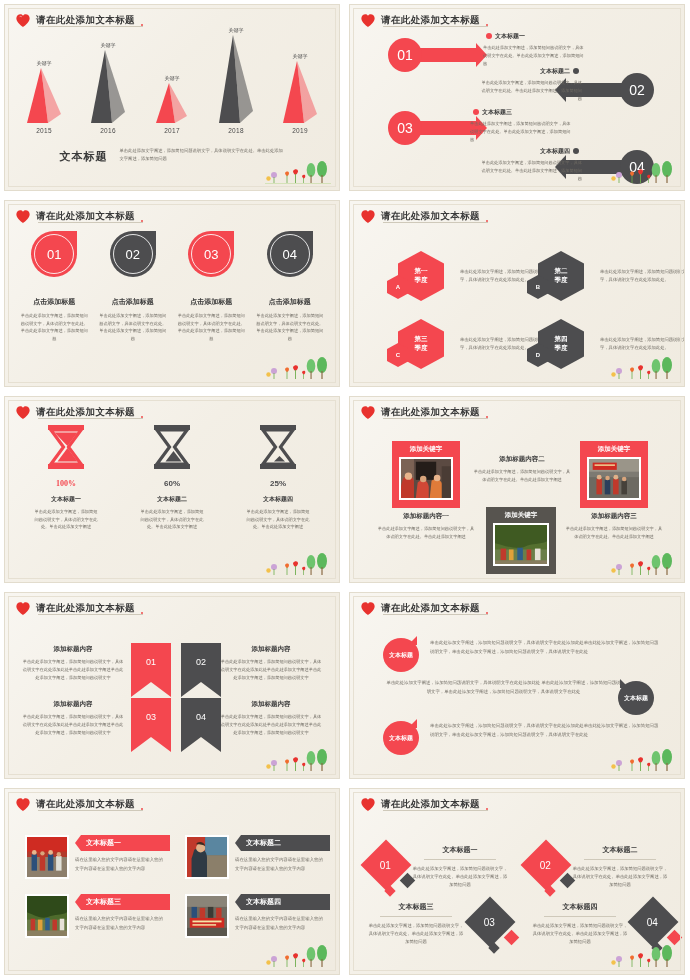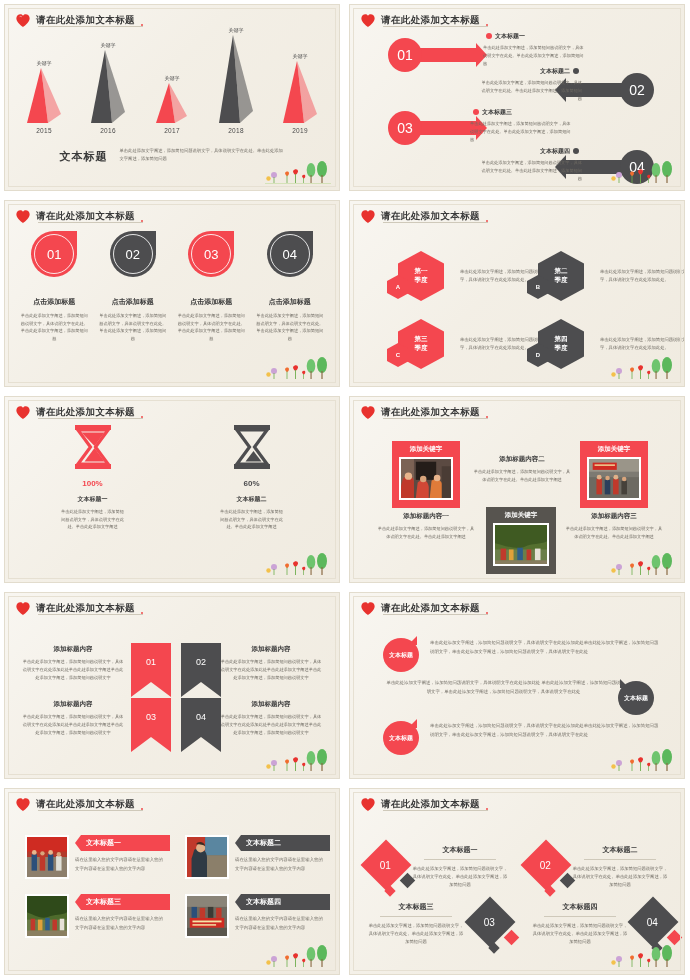--- a/index.html
+++ b/index.html
@@ -48,21 +48,21 @@
     width:2px;height:2px;background:#ef4b4b;border-radius:50%;
   }
   .hdr-ul{
     position:absolute; left:33px; top:21px; width:105px; height:1px;
     background:#cfc9ba; z-index:4;
   }
   
   .decor{ position:absolute; right:8px; bottom:5px; width:66px; height:26px; z-index:3;}
   
   :root{}
-  .red{ color:#f4474f; }
+  .red{ color:#f4474f;font-family:Liberation Serif, serif; }
   .dark{ color:#4d4d4f; }
 
   
   .pyr-wrap{ position:absolute; left:0; right:0; top:24px; height:105px; display:flex; justify-content:center; align-items:flex-end; gap:18px;}
   .pyr-col{ width:46px; display:flex; flex-direction:column; align-items:center; justify-content:flex-end; height:100%;}
   .pyr-kw{ font-size:5px; color:#4a4a4a; margin-bottom:2px; white-space:nowrap;}
   .pyr-shape{ position:relative; }
   .pyr-year{ font-size:6.5px; color:#4a4a4a; margin-top:4px; letter-spacing:.3px;}
   .s1-foot{ position:absolute; left:0; right:0; top:142px; display:flex; justify-content:center; gap:12px; align-items:flex-start;}
   .s1-foot h3{ font-size:11px; font-weight:bold; color:#3a3a3a; letter-spacing:1px; padding-top:2px;}
@@ -506,20 +506,32 @@
         <div class="s5cell">
           <div class="hg">
             <svg viewBox="0 0 44 48" width="44" height="48">
               <path d="M4 2h36v5H4zM4 41h36v5H4z" fill="#4d4d4f"></path>
               <path d="M7 7h30L24.5 24 37 41H7l12.5-17z" fill="none" stroke="#4d4d4f" stroke-width="3.2"></path>
               <path d="M23.5 28 31.5 38.5h-16z" fill="#4d4d4f"></path>
             </svg>
           </div>
           <div class="s5pct dark">60%</div>
           <h4>文本标题二</h4>
+          <p>单击此处添加文字阐述，添加简短问题说明文字，具体说明文字在此处。单击此处添加文字阐述</p>
+        </div>
+        <div class="s5cell">
+          <div class="hg">
+            <svg viewBox="0 0 44 48" width="44" height="48">
+              <path d="M4 2h36v5H4zM4 41h36v5H4z" fill="#4d4d4f"></path>
+              <path d="M7 7h30L24.5 24 37 41H7l12.5-17z" fill="none" stroke="#4d4d4f" stroke-width="3.2"></path>
+              <path d="M23.5 33 29 38.5H18z" fill="#4d4d4f"></path>
+            </svg>
+          </div>
+          <div class="s5pct dark">25%</div>
+          <h4>文本标题四</h4>
           <p>单击此处添加文字阐述，添加简短问题说明文字，具体说明文字在此处。单击此处添加文字阐述</p>
         </div>
       </div>
 
       <div class="decor">
         <svg viewBox="0 0 66 26" width="66" height="26">
           <ellipse cx="57" cy="10" rx="5" ry="8" fill="#5cb85c"></ellipse>
             <rect x="56.4" y="16" width="1.2" height="8" fill="#8a6b45"></rect>
           <ellipse cx="46" cy="11" rx="4.3" ry="7" fill="#6ec46e"></ellipse>
             <rect x="45.5" y="16" width="1.1" height="8" fill="#8a6b45"></rect>

